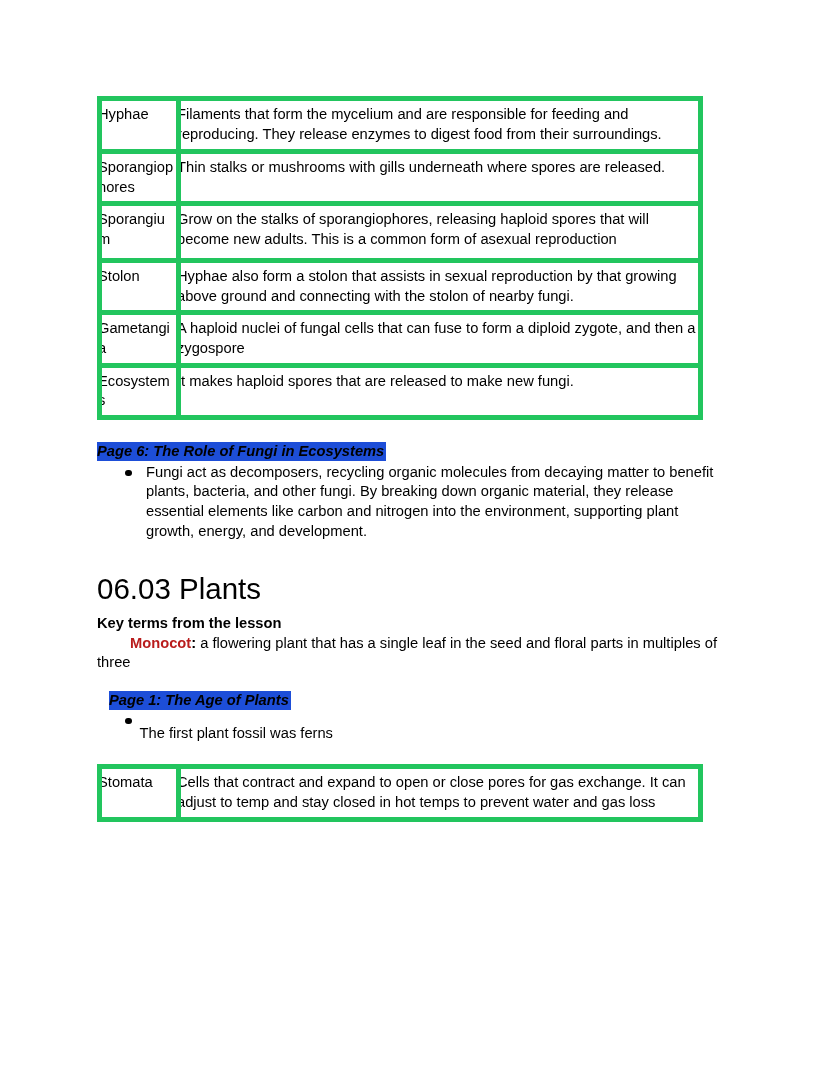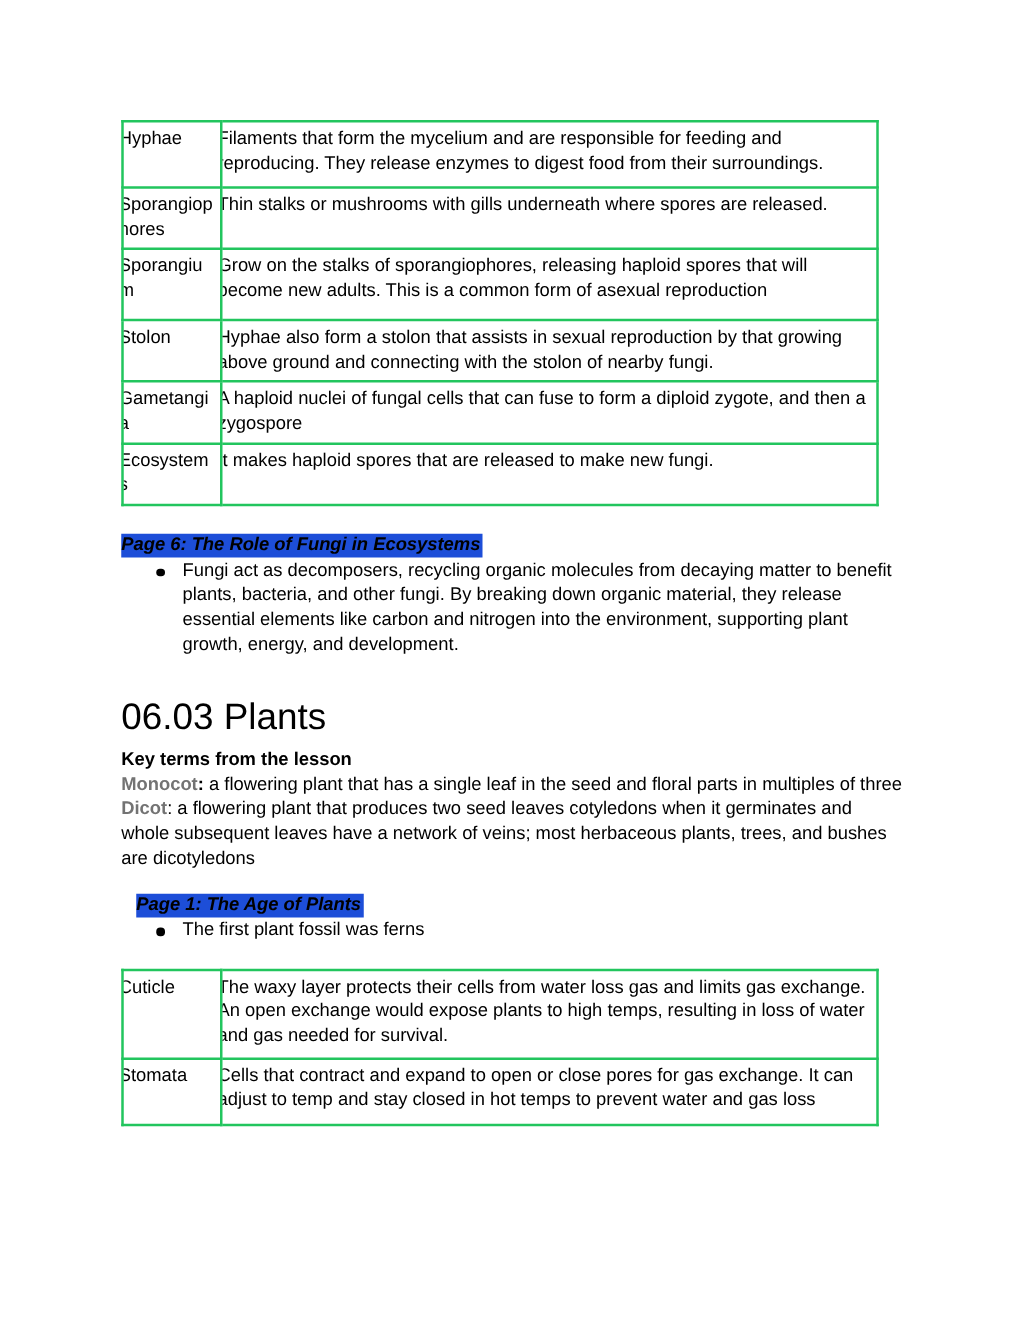--- a/index.html
+++ b/index.html
@@ -12,21 +12,21 @@
   }
   .content { width: 640px; margin-left: 97px; padding-top: 96px; }
 
   
   table.doc-table {
     border-collapse: collapse;
     table-layout: fixed;
     width: 606px;
   }
   table.doc-table td {
-    border: 2px solid #22c55e;
+    border: 5px solid #22c55e;
     vertical-align: top;
     padding: 4px 2px 4px 0;
     overflow: hidden;
   }
   table.doc-table .clip { margin-left: -4px; overflow-wrap: break-word; }
   col.c1 { width: 79px; }
   
   tr.fr1 td { height: 53px; }
   tr.fr2 td { height: 45px; }
   tr.fr3 td { height: 57px; }
@@ -43,34 +43,34 @@
   
   .heading-wrap { margin-top: 21px; line-height: 20px; }
   .heading-wrap.h2 { margin-top: 17px; padding-left: 12px; }
   .section-heading {
     font-weight: bold; font-style: italic;
     background: #1d4ed8; padding: 1px 2px 2px 0;
   }
 
   
   .bullet-item { display: flex; margin-top: 2px; padding-left: 28px; }
-  .bullet-item.b2 { margin-top: 1px; }
+  .bullet-item.b2 { margin-top: 1px; flex-direction: column; }
   .bullet-dot {
     flex: none; width: 6.5px; height: 6.5px; border-radius: 50%;
     background: #000; margin-top: 7px;
   }
   .bullet-text { flex: none; width: 580px; margin-left: 14.5px; }
 
   
   .title { margin-top: 30px; font-size: 29.5px; line-height: 35px; font-weight: 400; }
   .bold-line { margin-top: 8px; font-weight: bold; }
   .term-line { }
   .term-line.monocot { width: 640px; }
   .term-line.dicot { width: 615px; }
-  .term-green { color: #737373; font-weight: bold; }
+  .term-green { color: #b91c1c; font-weight: bold; margin-left: 33px; }
   .colon-bold { font-weight: bold; }
 </style>
 </head>
 <body>
 
 <div class="content">
 
   <table class="doc-table">
     <colgroup>
         <col class="c1">
@@ -132,44 +132,35 @@
     <span class="section-heading">Page 6: The Role of Fungi in Ecosystems</span>
   </div>
   <div class="bullet-item">
     <span class="bullet-dot"></span>
     <span class="bullet-text">Fungi act as decomposers, recycling organic molecules from decaying matter to benefit plants, bacteria, and other fungi. By breaking down organic material, they release essential elements like carbon and nitrogen into the environment, supporting plant growth, energy, and development.</span>
   </div>
 
   <div class="title">06.03 Plants</div>
   <div class="bold-line">Key terms from the lesson</div>
   <p class="term-line monocot"><span class="term-green">Monocot</span><span class="colon-bold">:</span><span> a flowering plant that has a single leaf in the seed and floral parts in multiples of three</span></p>
-  <p class="term-line dicot"><span class="term-green">Dicot</span><span>:</span><span> a flowering plant that produces two seed leaves cotyledons when it germinates and whole subsequent leaves have a network of veins; most herbaceous plants, trees, and bushes are dicotyledons</span></p>
 
   <div class="heading-wrap h2">
     <span class="section-heading">Page 1: The Age of Plants</span>
   </div>
   <div class="bullet-item b2">
     <span class="bullet-dot"></span>
     <span class="bullet-text">The first plant fossil was ferns</span>
   </div>
 
   <table class="doc-table adapt">
     <colgroup>
         <col class="c1">
         <col>
       </colgroup>
     <tbody>
-      <tr class="ar1">
-        <td>
-            <div class="clip">Cuticle</div>
-          </td>
-        <td>
-            <div class="clip">The waxy layer protects their cells from water loss gas and limits gas exchange. An open exchange would expose plants to high temps, resulting in loss of water and gas needed for survival.</div>
-          </td>
-      </tr>
       <tr class="ar2">
         <td>
             <div class="clip">Stomata</div>
           </td>
         <td>
             <div class="clip">Cells that contract and expand to open or close pores for gas exchange. It can adjust to temp and stay closed in hot temps to prevent water and gas loss</div>
           </td>
       </tr>
     </tbody>
   </table>

